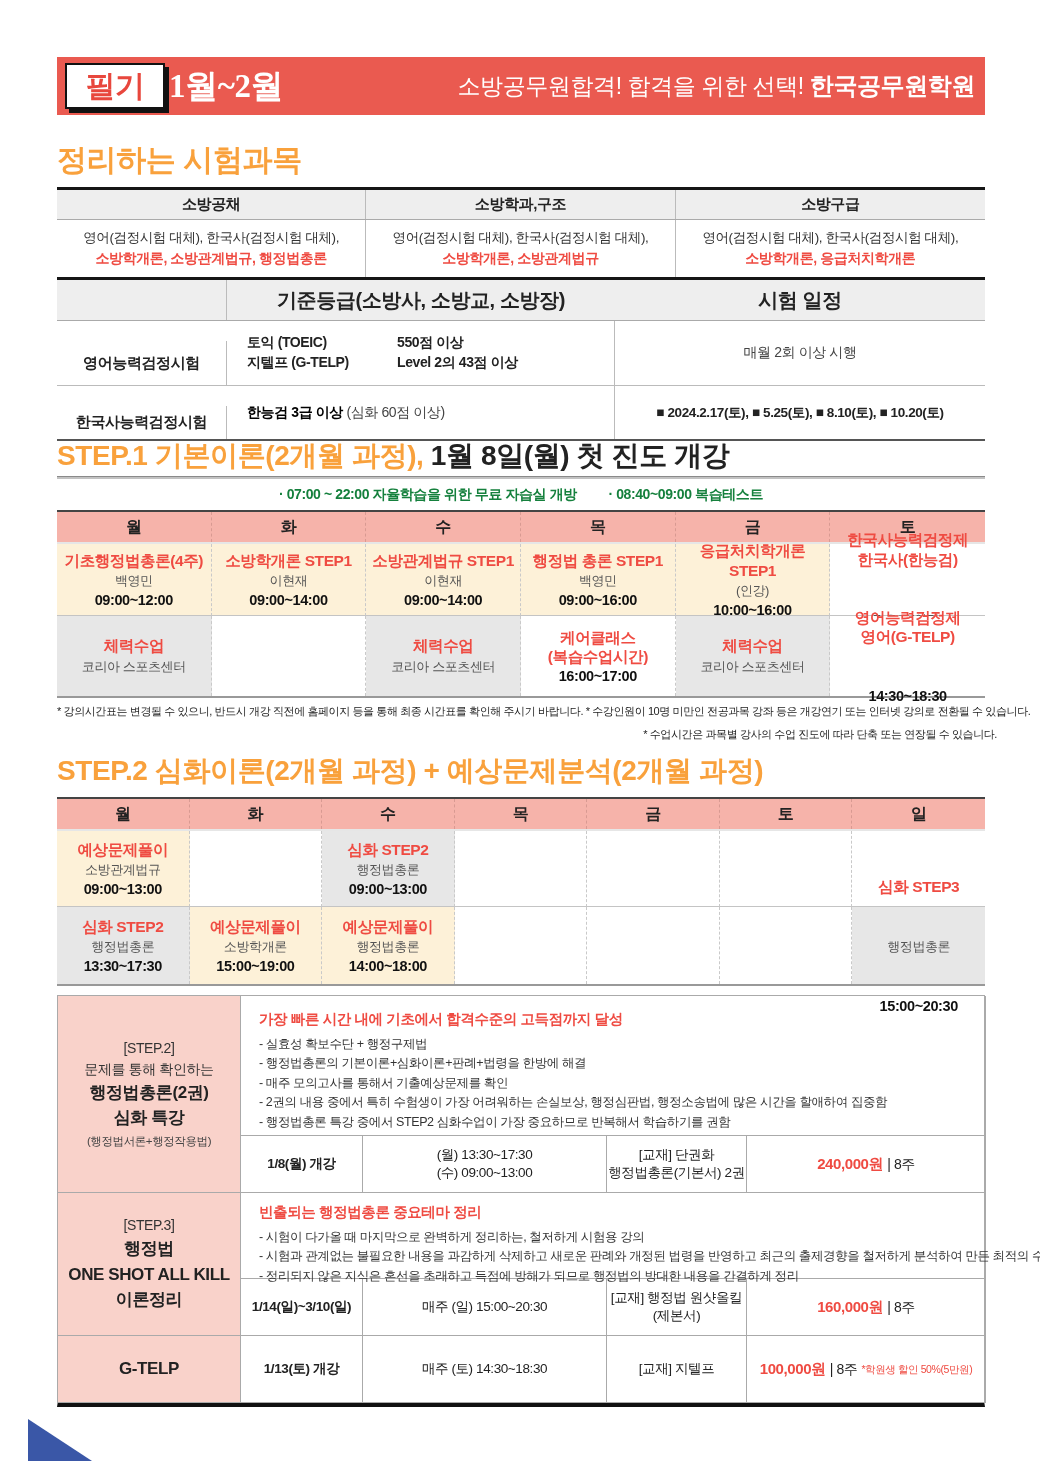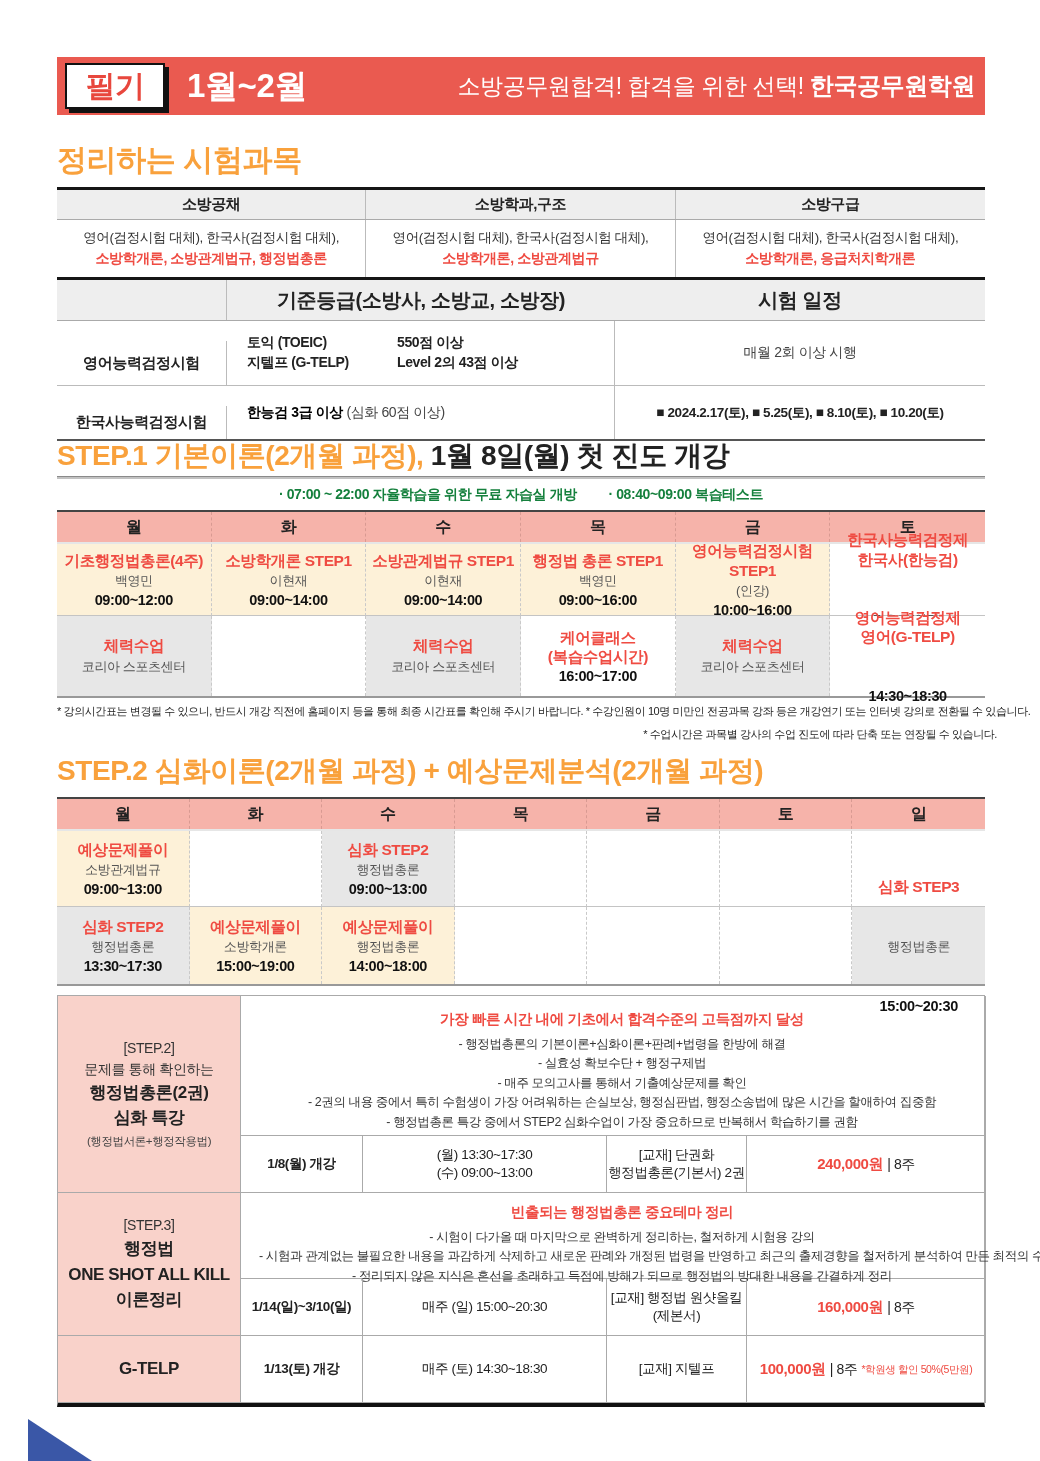--- a/index.html
+++ b/index.html
@@ -5,21 +5,21 @@
   * { margin:0; padding:0; box-sizing:border-box; }
   body { background:#ffffff; font-family:"Liberation Sans","DejaVu Sans",sans-serif; }
   .page { position:relative; width:1040px; height:1461px; background:#fff; overflow:hidden; letter-spacing:-0.4px; }
   .abs { position:absolute; }
 
   
   .banner { left:57px; top:57px; width:928px; height:58px; background:#ea5a50; display:flex; align-items:center; }
   .badge { margin-left:8px; width:100px; height:46px; background:#ffffff; border:2px solid #111;
            box-shadow:4px 4px 0 #111; color:#e8473d; font-size:30px; font-weight:800;
            display:flex; align-items:center; justify-content:center; }
-  .period { color:#fff; font-size:33px; font-weight:800; margin-left:22px; }
+  .period { color:#fff; font-size:33px; font-weight:800; margin-left:4px;font-family:Liberation Serif, serif; }
   .slogan { color:#fff; font-size:23px; margin-left:auto; margin-right:10px; white-space:nowrap; }
   .slogan .brand { font-weight:800; font-size:24px; margin-left:6px; }
 
   
   .sec-title { color:#f9a13c; font-size:30px; font-weight:800; }
   .step-title { font-size:28px; font-weight:800; color:#222; white-space:nowrap; }
   .step-title .orange { color:#f9a13c; }
 
   
   .t1 { left:57px; top:187px; width:928px; border-top:3px solid #161616; border-bottom:2px solid #555; }
@@ -93,21 +93,21 @@
         grid-template-columns:183px 122px 244px 140px 239px;
         grid-template-rows:140px 57px 86px 57px 67px;
         border:1px solid #aaa; border-bottom:4px solid #111; }
   .bt > div { border-right:1px solid #aaa; border-bottom:1px solid #aaa; }
   .bt-side { background:#f9d2ca; display:flex; flex-direction:column; align-items:center; justify-content:center;
              text-align:center; line-height:1.5; }
   .bt-side .s1 { font-size:14px; color:#333; }
   .bt-side .s2 { font-size:14px; color:#333; }
   .bt-side .sb { font-size:17px; font-weight:800; color:#222; }
   .bt-side .ss { font-size:11.5px; color:#444; margin-top:2px; }
-  .bt-content { padding:14px 0 0 18px;text-align:center; }
+  .bt-content { padding:14px 0 0 18px; }
   .bt-head { color:#ef4b42; font-weight:800; font-size:14.5px; margin-bottom:6px; }
   .bt-li { font-size:12.5px; color:#333; line-height:1.55; white-space:nowrap; }
   .bt-cell { display:flex; flex-direction:column; align-items:center; justify-content:center;
              font-size:13.5px; color:#222; text-align:center; line-height:1.35; white-space:pre-line; }
   .bt-start { font-weight:700; }
   .bt-price-cell { flex-direction:row; white-space:nowrap; }
   .price { color:#ef4b42; font-weight:800; font-size:15px; }
   .dur { color:#222; font-size:14px; margin-left:4px; }
   .pnote { color:#ef4b42; font-size:10.5px; margin-left:4px; }
   .gtelp-name { font-size:17px; font-weight:800; color:#222; }
@@ -209,21 +209,21 @@
           <div class="cname">소방관계법규 STEP1</div>
           <div class="csub">이현재</div>
           <div class="ctime">09:00~14:00</div>
         </div>
       <div class="cell bg-cream">
           <div class="cname">행정법 총론 STEP1</div>
           <div class="csub">백영민</div>
           <div class="ctime">09:00~16:00</div>
         </div>
       <div class="cell bg-cream">
-          <div class="cname">영어능력검정시험 STEP1</div>
+          <div class="cname">응급처치학개론 STEP1</div>
           <div class="csub">(인강)</div>
           <div class="ctime">10:00~16:00</div>
         </div>
       <div class="cell bg-white">
           <div class="cname">한국사능력검정제
 한국사(한능검)</div>
           <div class="csub">장유리(인강)</div>
         </div>
     </div>
     <div class="sch-row sch-r2">
@@ -318,22 +318,22 @@
 
     <div class="bt-side" style="grid-area:1/1/3/2;">
       <div class="s1">[STEP.2]</div>
       <div class="s2">문제를 통해 확인하는</div>
       <div class="sb">행정법총론(2권)</div>
       <div class="sb">심화 특강</div>
       <div class="ss">(행정법서론+행정작용법)</div>
     </div>
     <div class="bt-content" style="grid-area:1/2/2/6;">
       <div class="bt-head">가장 빠른 시간 내에 기초에서 합격수준의 고득점까지 달성</div>
+      <div class="bt-li">- 실효성 확보수단 + 행정구제법</div>
       <div class="bt-li">- 행정법총론의 기본이론+심화이론+판례+법령을 한방에 해결</div>
-      <div class="bt-li">- 실효성 확보수단 + 행정구제법</div>
       <div class="bt-li">- 매주 모의고사를 통해서 기출예상문제를 확인</div>
       <div class="bt-li">- 2권의 내용 중에서 특히 수험생이 가장 어려워하는 손실보상, 행정심판법, 행정소송법에 많은 시간을 할애하여 집중함</div>
       <div class="bt-li">- 행정법총론 특강 중에서 STEP2 심화수업이 가장 중요하므로 반복해서 학습하기를 권함</div>
     </div>
     <div class="bt-cell bt-start" style="grid-area:2/2/3/3;">1/8(월) 개강</div>
     <div class="bt-cell" style="grid-area:2/3/3/4;">(월) 13:30~17:30
 (수) 09:00~13:00</div>
     <div class="bt-cell" style="grid-area:2/4/3/5;">[교재] 단권화
 행정법총론(기본서) 2권</div>
     <div class="bt-cell bt-price-cell" style="grid-area:2/5/3/6;">

